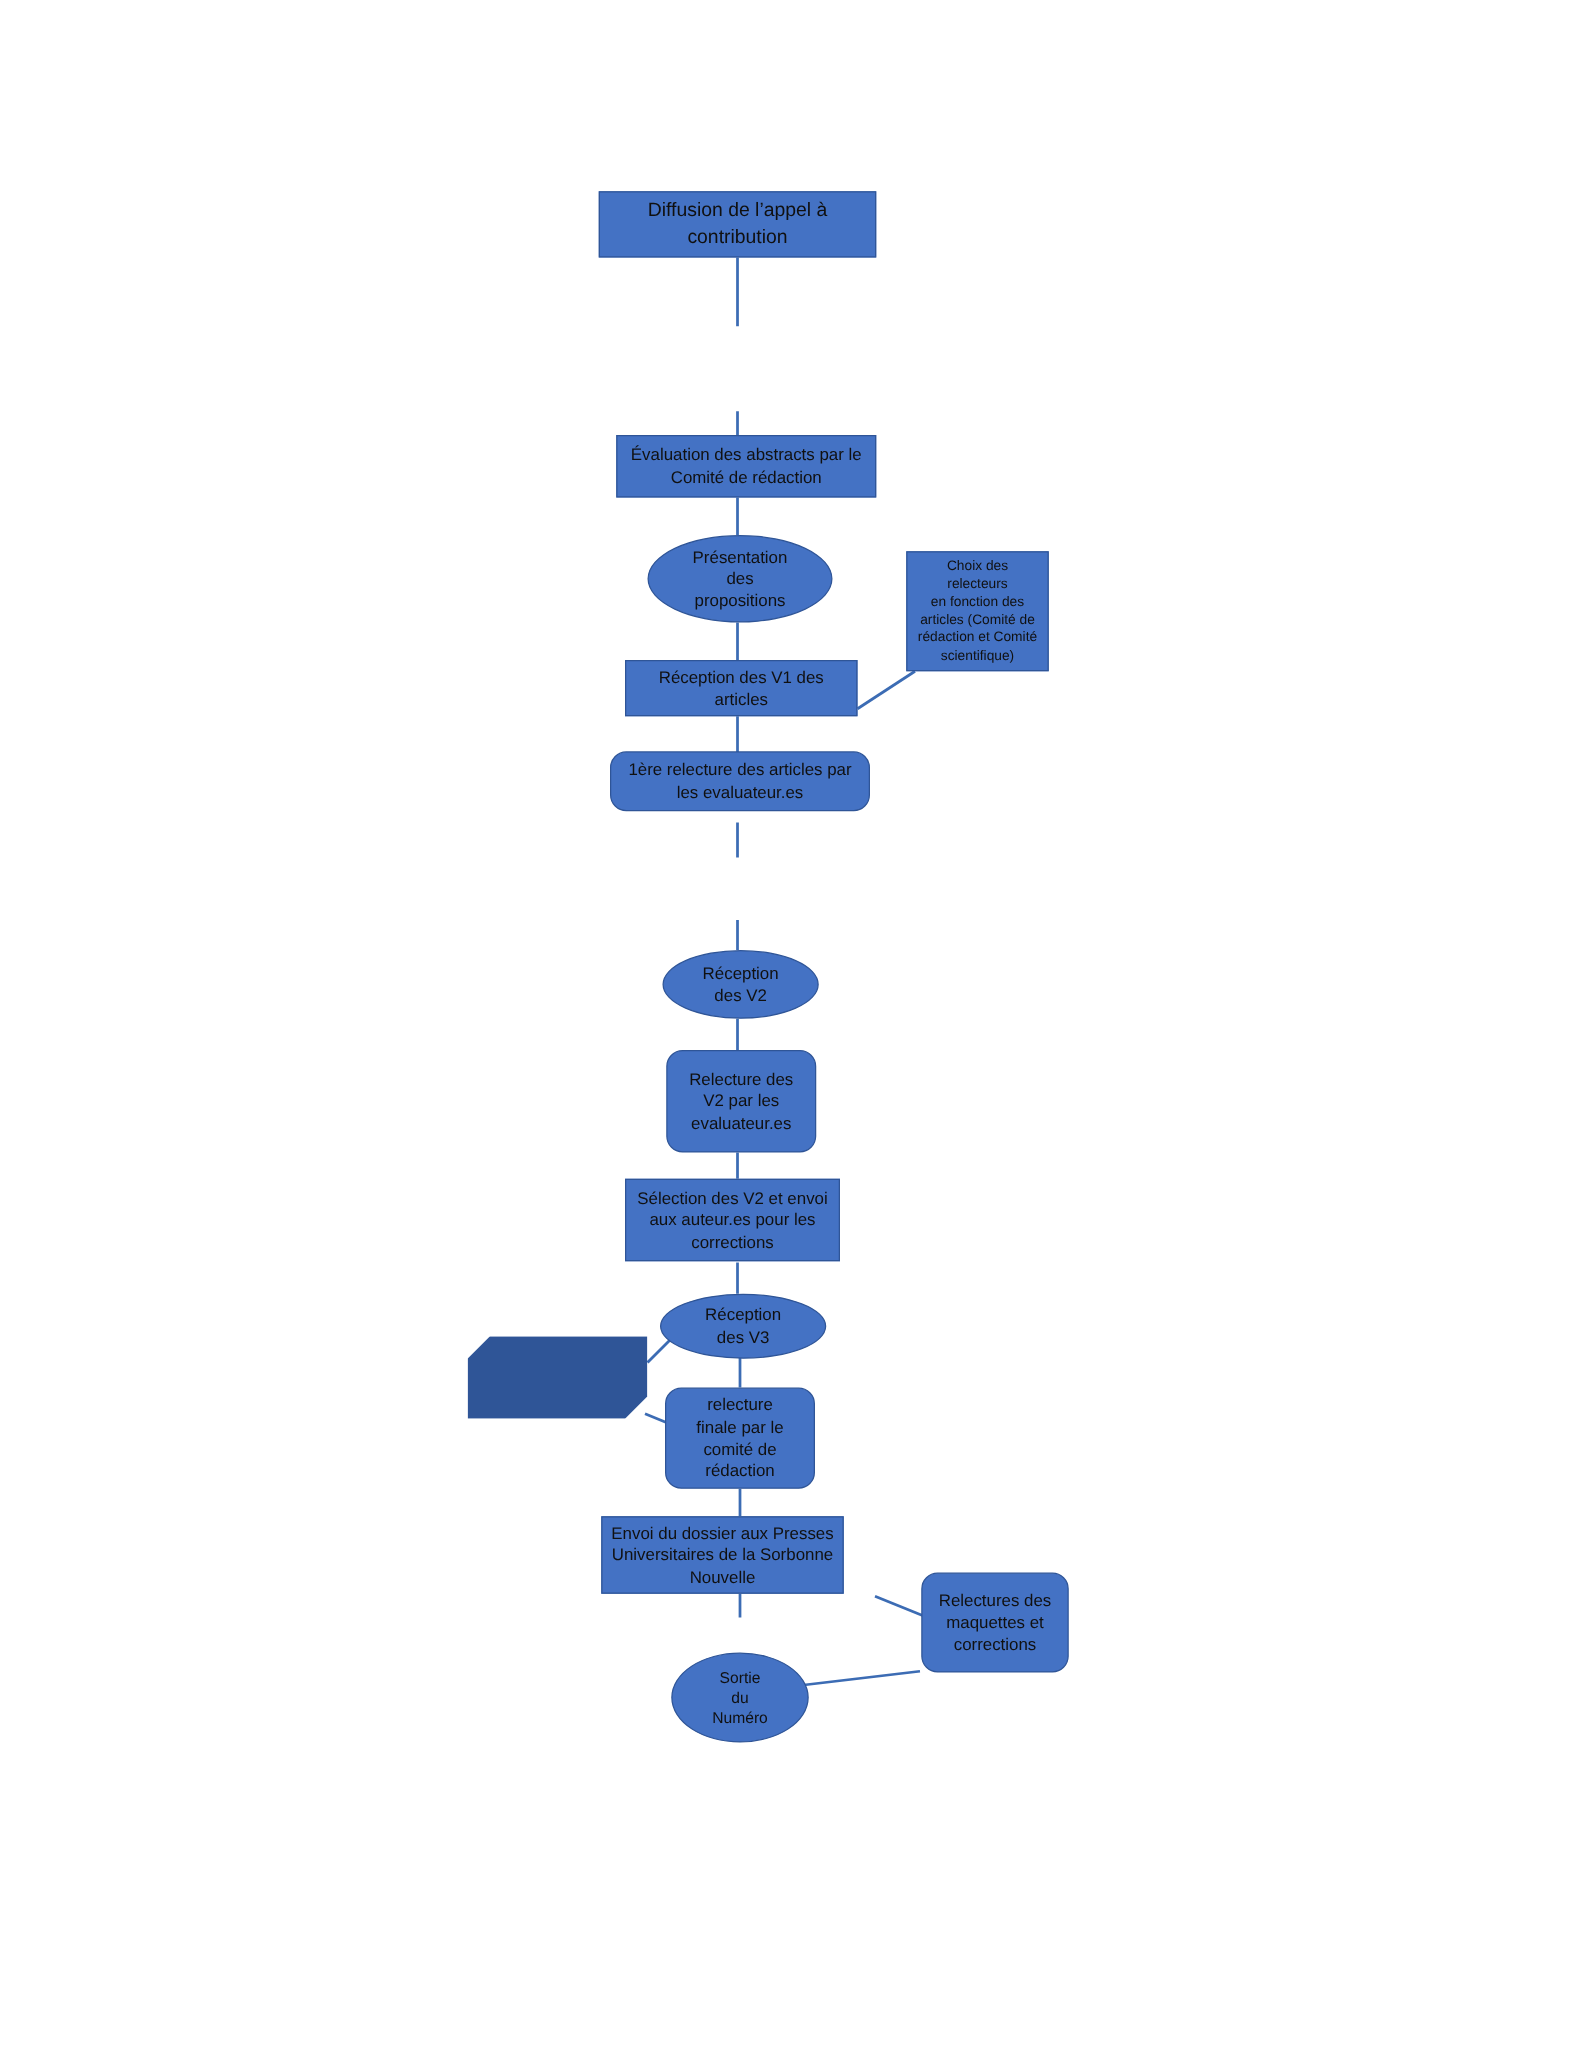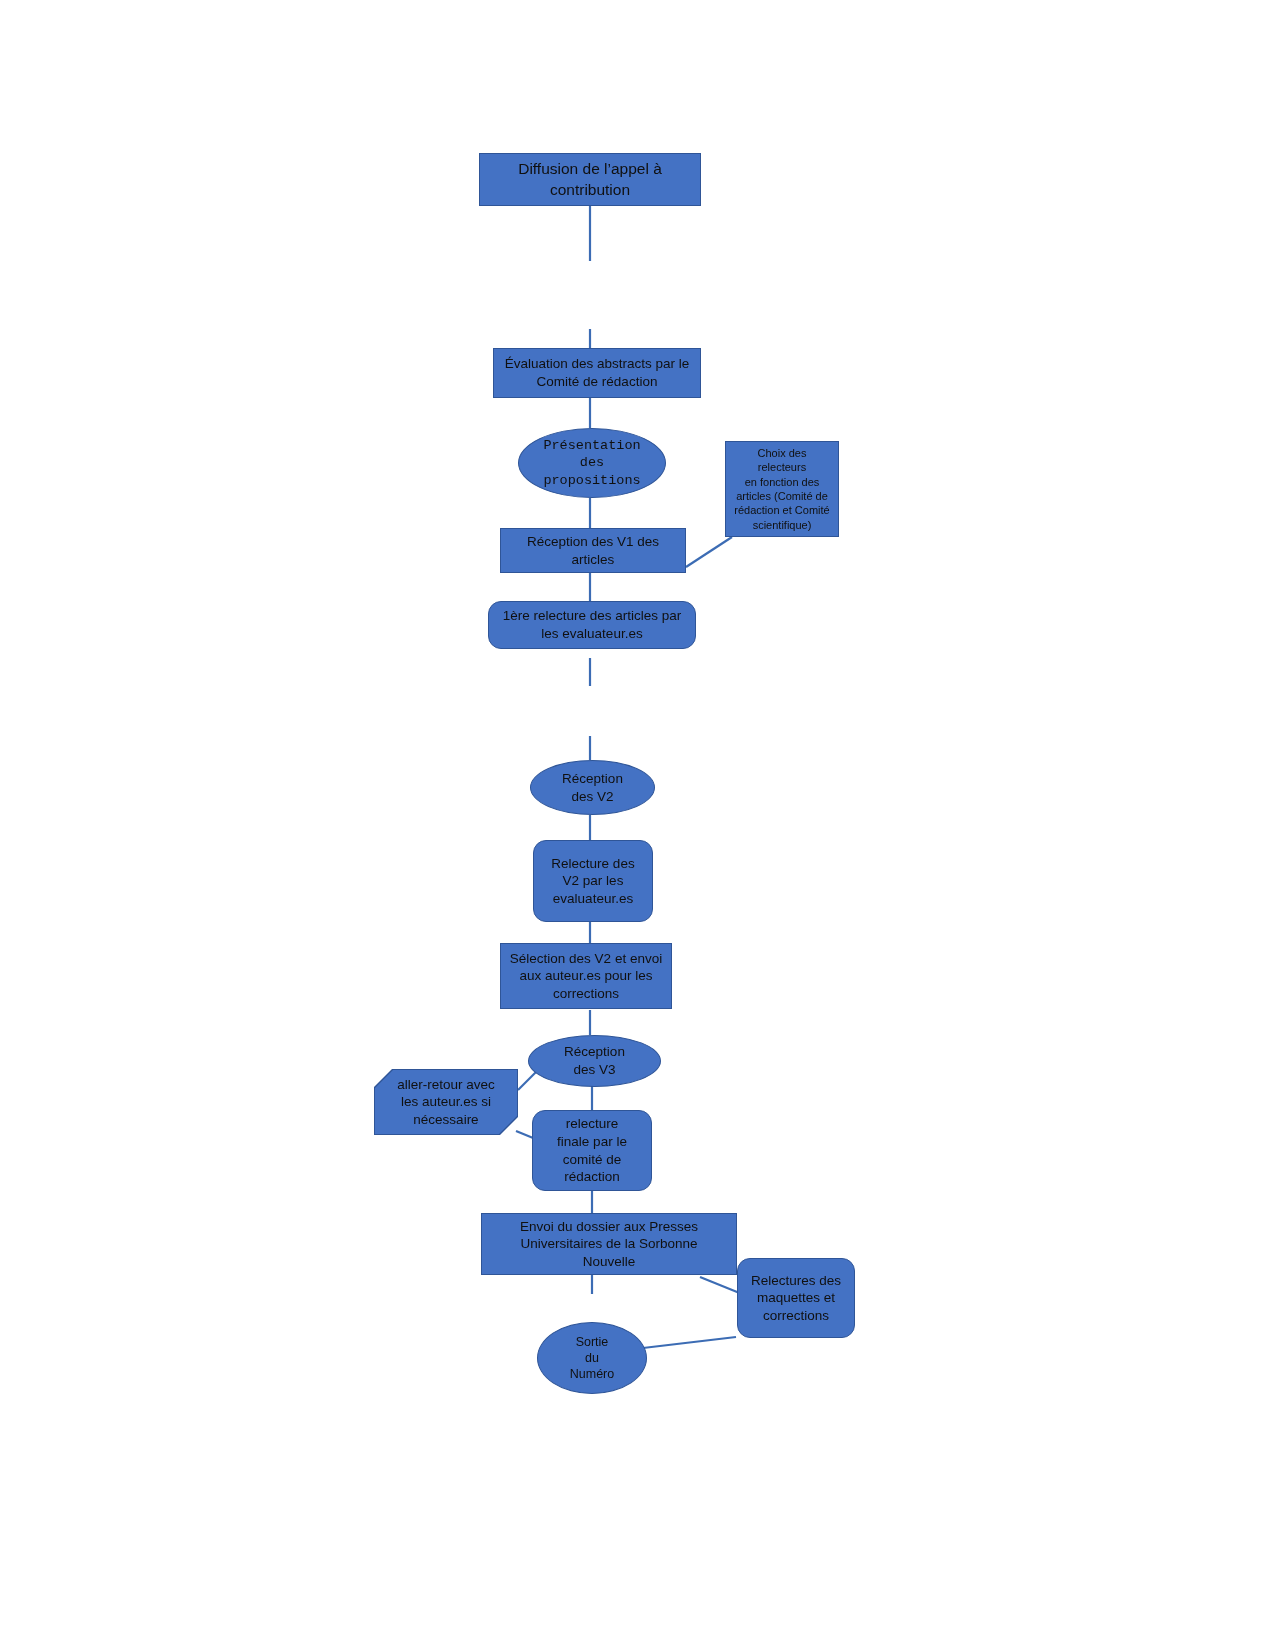--- a/index.html
+++ b/index.html
@@ -98,21 +98,21 @@
     <span class="txt">Diffusion de l’appel  à
 contribution</span>
   </div>
 
 
   <div class="node rect fs13" style="left:493px; top:348px; width:208px; height:50px;">
     <span class="txt">Évaluation des abstracts par le
 Comité de rédaction</span>
   </div>
 
-  <div class="node ellipse fs13" style="left:518px; top:428px; width:148px; height:70px;font-family:Liberation Mono, monospace;">
+  <div class="node ellipse fs13" style="left:518px; top:428px; width:148px; height:70px;">
     <span class="txt">Présentation
 des
 propositions</span>
   </div>
 
   <div class="node rect fs11" style="left:725px; top:441px; width:114px; height:96px;">
     <span class="txt">Choix des relecteurs
 en fonction des
 articles (Comité de
 rédaction et Comité
@@ -145,34 +145,29 @@
 aux auteur.es pour les
 corrections</span>
   </div>
 
   <div class="node ellipse fs13" style="left:528px; top:1035px; width:133px; height:52px;">
     <span class="txt">Réception
 des V3</span>
   </div>
 
   <div class="bevel-outline" style="left:374px; top:1069px; width:144px; height:66px;"></div>
-  <div class="node bevel fs13" style="left:375px; top:1070px; width:142px; height:64px;">
-    <span class="txt">aller-retour avec
-les auteur.es si
-nécessaire</span>
-  </div>
 
   <div class="node round fs13" style="left:532px; top:1110px; width:120px; height:81px;justify-content:flex-end;">
     <span class="txt">relecture
 finale par le
 comité de
 rédaction</span>
   </div>
 
-  <div class="node rect fs13" style="left:481px; top:1213px; width:256px; height:62px;">
+  <div class="node rect fs13" style="left:481px; top:1213px; width:194px; height:62px;">
     <span class="txt">Envoi du dossier aux Presses
 Universitaires de la Sorbonne
 Nouvelle</span>
   </div>
 
   <div class="node round fs13" style="left:737px; top:1258px; width:118px; height:80px;">
     <span class="txt">Relectures des
 maquettes et
 corrections</span>
   </div>

